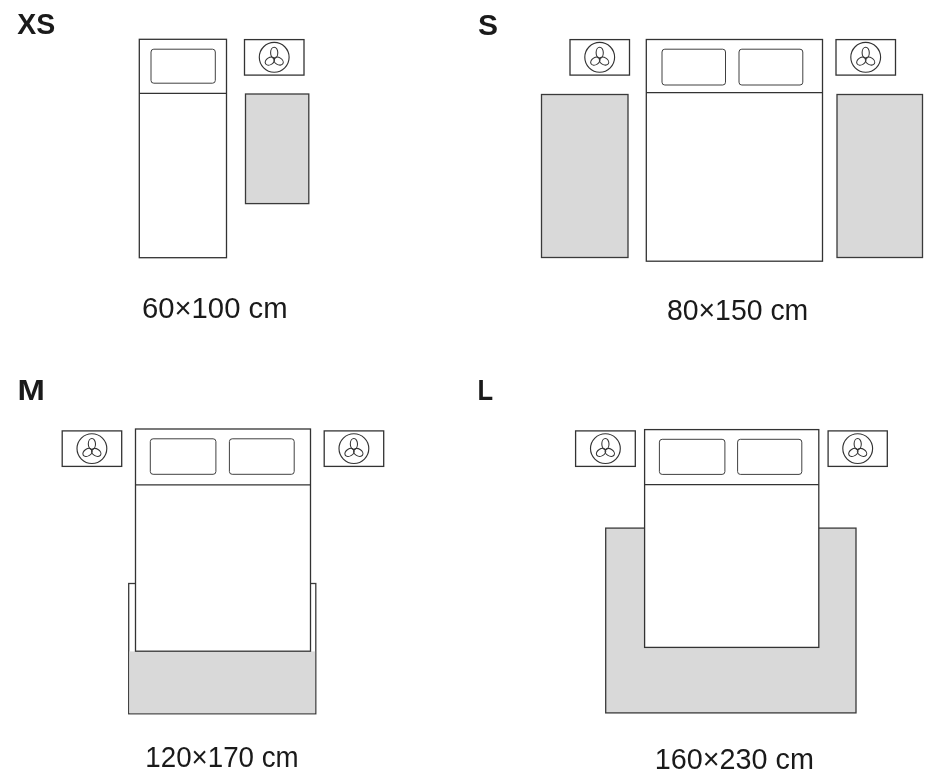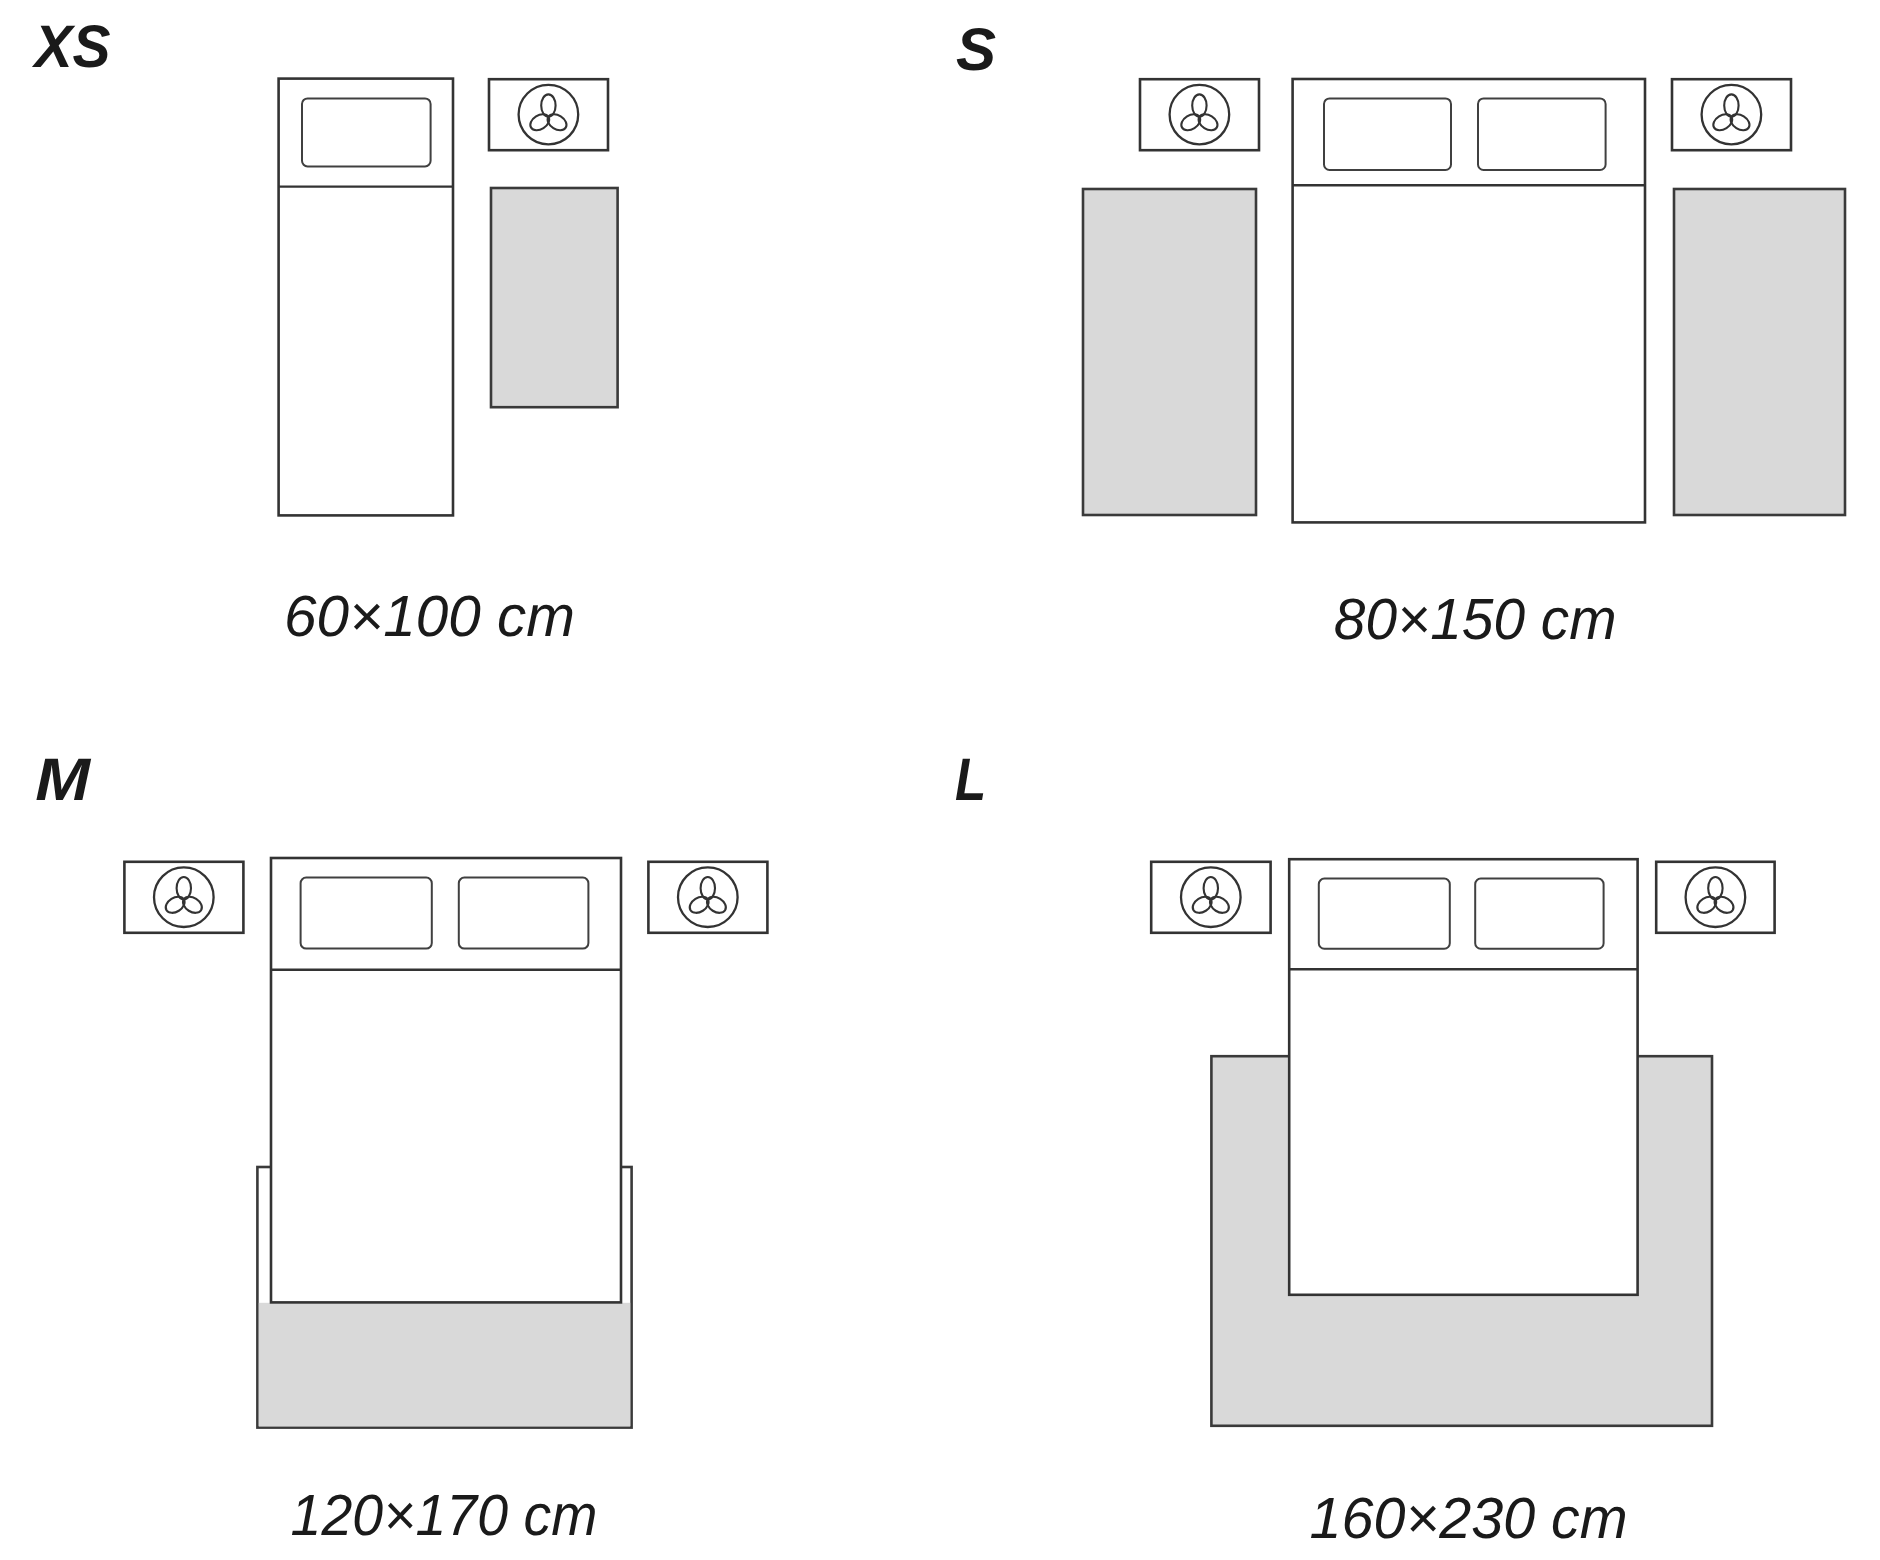--- a/index.html
+++ b/index.html
@@ -1,16 +1,16 @@
 <!DOCTYPE html>
 <html><head>
 <meta charset="utf-8">
 <style>
   html,body{margin:0;padding:0;background:#ffffff;}
-  .page{width:940px;height:780px;position:relative;font-family:"Liberation Sans",sans-serif;font-style:italic;}
+  .page{width:940px;height:780px;position:relative;font-family:"Liberation Sans",sans-serif;}
   svg{display:block;}
   text{fill:#1a1a1a;}
   .lbl{font-family:"Liberation Sans",sans-serif;font-size:30px;font-weight:bold;}
   .dim{font-family:"Liberation Sans",sans-serif;font-size:29px;font-weight:normal;}
 </style>
 </head>
 <body>
 <div class="page">
 <svg width="940" height="780" viewBox="0 0 940 780" xmlns="http://www.w3.org/2000/svg">
 <defs>

